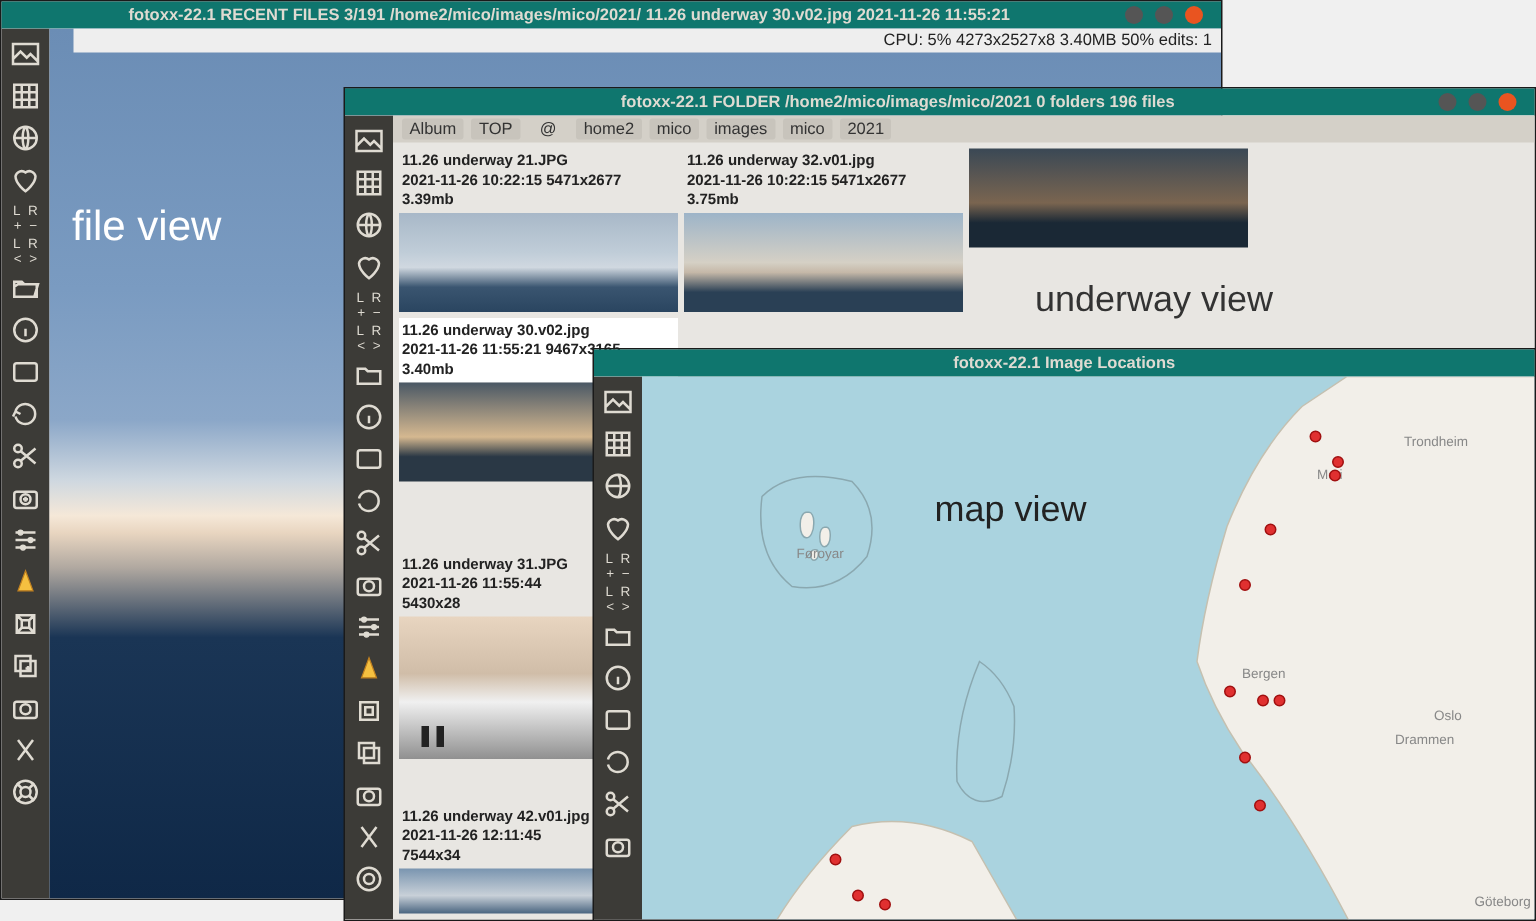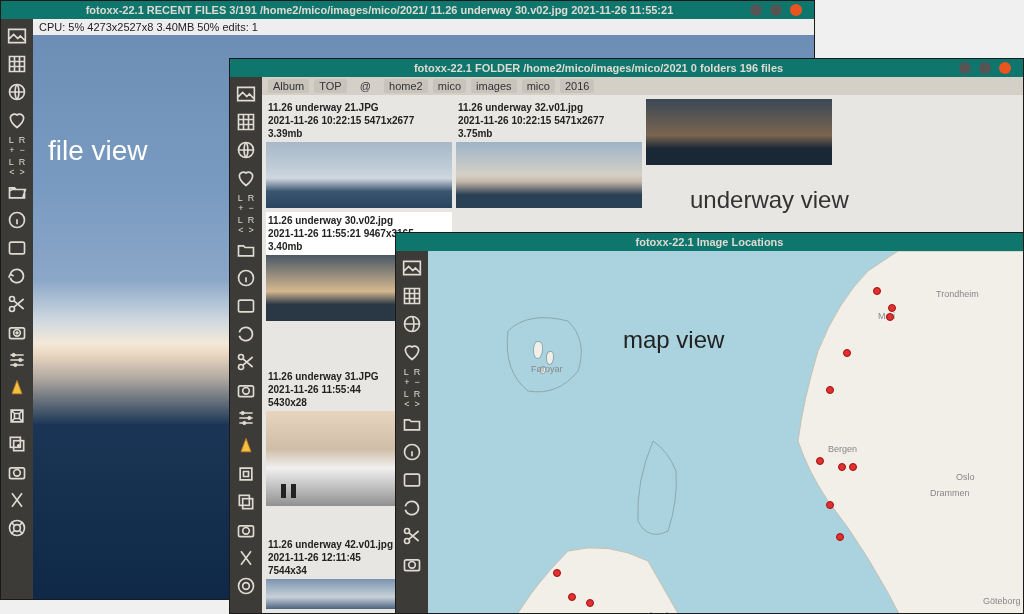--- a/index.html
+++ b/index.html
@@ -15,21 +15,21 @@
 
 .toolbar { background: #3c3b37; width: 32px; display: flex; flex-direction: column; align-items: center; gap: 2px; padding-top: 4px; }
 .tool-icon { width: 26px; height: 26px; display: flex; align-items: center; justify-content: center; color: #dfdbd2; fill: #dfdbd2; stroke: #dfdbd2; cursor: pointer; }
 .tool-icon svg { width: 20px; height: 20px; }
 .tool-text { color: #dfdbd2; font-size: 9px; line-height: 10px; text-align: center; }
 
 
 .window1 { position: absolute; top: 0; left: 0; width: 815px; height: 600px; display: flex; flex-direction: column; border: 1px solid #1a1a1a; }
 .w1-body { flex: 1; display: flex; overflow: hidden; }
 .w1-content { flex: 1; background: linear-gradient(to bottom, #6b8db5 0%, #7a9bc1 30%, #8ba7c8 45%, #cfd8e0 52%, #f5e8d8 56%, #e8d5c0 58%, #b0a8a0 62%, #1a3555 70%, #0f2847 100%); position: relative; }
-.w1-statusbar { background: #eee; color: #222; font-size: 11px; padding: 2px 6px; position: absolute; top: 0; left: 0; right: 0; }
+.w1-statusbar { background: #eee; color: #222; font-size: 11px; padding: 2px 6px; position: absolute; top: 0; left: 16px; right: 0; text-align: right; }
 .w1-biglabel { position: absolute; color: #fff; font-size: 28px; font-weight: 300; }
 
 
 .window2 { position: absolute; top: 58px; left: 229px; width: 795px; height: 556px; display: flex; flex-direction: column; border: 1px solid #1a1a1a; }
 .w2-body { flex: 1; display: flex; overflow: hidden; background: #e8e6e2; }
 .w2-content { flex: 1; display: flex; flex-direction: column; }
 .breadcrumb { background: #d4d0c8; font-size: 11px; padding: 3px 6px; color: #333; }
 .breadcrumb span { padding: 1px 5px; background: #c8c4bc; margin-right: 2px; border-radius: 2px; }
 .gallery-grid { padding: 4px; display: flex; flex-wrap: wrap; gap: 4px; }
 .thumb-card { width: 186px; }
@@ -288,21 +288,21 @@
     </div>
     <div class="w2-content">
       <div class="breadcrumb">
         <span>Album</span>
         <span>TOP</span>
         &nbsp;<span style="background:none">@</span>&nbsp;
         <span>home2</span>
         <span>mico</span>
         <span>images</span>
         <span>mico</span>
-        <span>2016</span>
+        <span>2021</span>
       </div>
       <div class="gallery-grid">
         <div class="thumb-card">
           <div class="thumb-info">
               <div>11.26 underway 21.JPG</div>
               <div>2021-11-26 10:22:15  5471x2677  3.39mb</div>
             </div>
           <div class="thumb-img"></div>
         </div>
         <div class="thumb-card">

